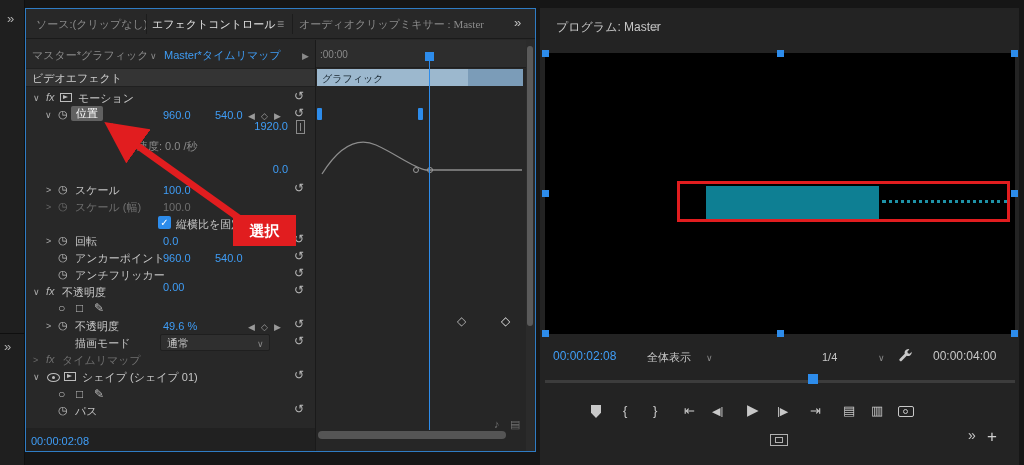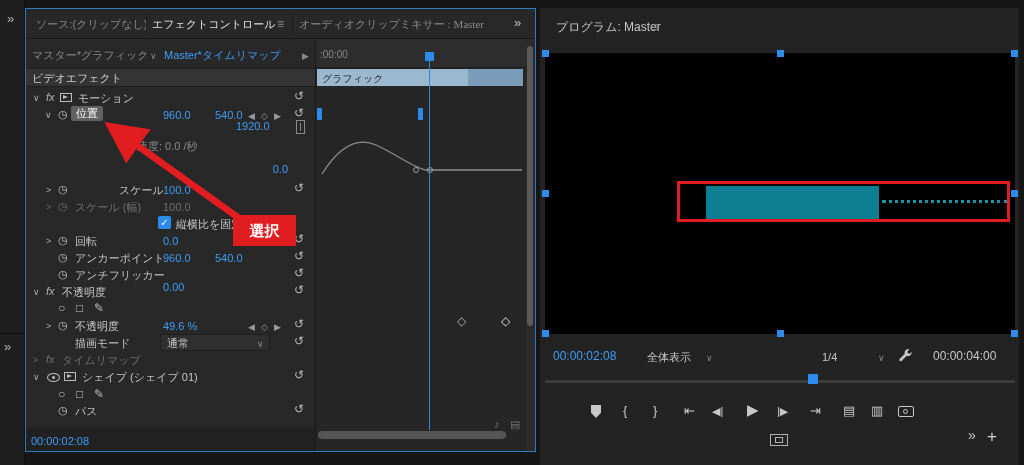--- a/index.html
+++ b/index.html
@@ -91,30 +91,30 @@
   <span class="tw" style="left:45px;top:109px;">∨</span>
   <span class="sw" style="left:58px;top:108px;">◷</span>
   <span class="t hl-box" style="left:71px;top:106px;">位置</span>
   <span class="t c-blue" style="left:163px;top:108px;">960.0</span>
   <span class="t c-blue" style="left:215px;top:108px;">540.0</span>
   <span class="navk" style="left:248px;top:110px;">◀</span>
   <span class="navk" style="left:261px;top:110px;">◇</span>
   <span class="navk" style="left:274px;top:110px;">▶</span>
   <span class="reset" style="left:294px;top:107px;">↺</span>
 
-  <span class="t c-blue" style="left:236px;top:119px;width:52px;text-align:left;">1920.0</span>
+  <span class="t c-blue" style="left:236px;top:119px;width:52px;text-align:right;">1920.0</span>
   <span class="rangeicon" style="left:296px;top:120px;">
       <span></span>
     </span>
   <span class="t c-dim" style="left:137px;top:139px;">速度: 0.0 /秒</span>
   <span class="t c-blue" style="left:236px;top:162px;width:52px;text-align:right;">0.0</span>
 
   <span class="tw" style="left:46px;top:184px;">&gt;</span>
   <span class="sw" style="left:58px;top:183px;">◷</span>
-  <span class="t" style="left:75px;top:183px;margin-left:44px;">スケール</span>
+  <span class="t" style="left:75px;top:183px;">スケール</span>
   <span class="t c-blue" style="left:163px;top:183px;">100.0</span>
   <span class="reset" style="left:294px;top:182px;">↺</span>
 
   <span class="tw" style="left:46px;top:201px;color:#6a6a6a;">&gt;</span>
   <span class="sw" style="left:58px;top:200px;color:#6a6a6a;">◷</span>
   <span class="t c-faint" style="left:75px;top:200px;">スケール (幅)</span>
   <span class="t c-faint" style="left:163px;top:200px;">100.0</span>
 
   <span class="chk" style="left:158px;top:216px;">✓</span>
   <span class="t" style="left:176px;top:217px;">縦横比を固定</span>

